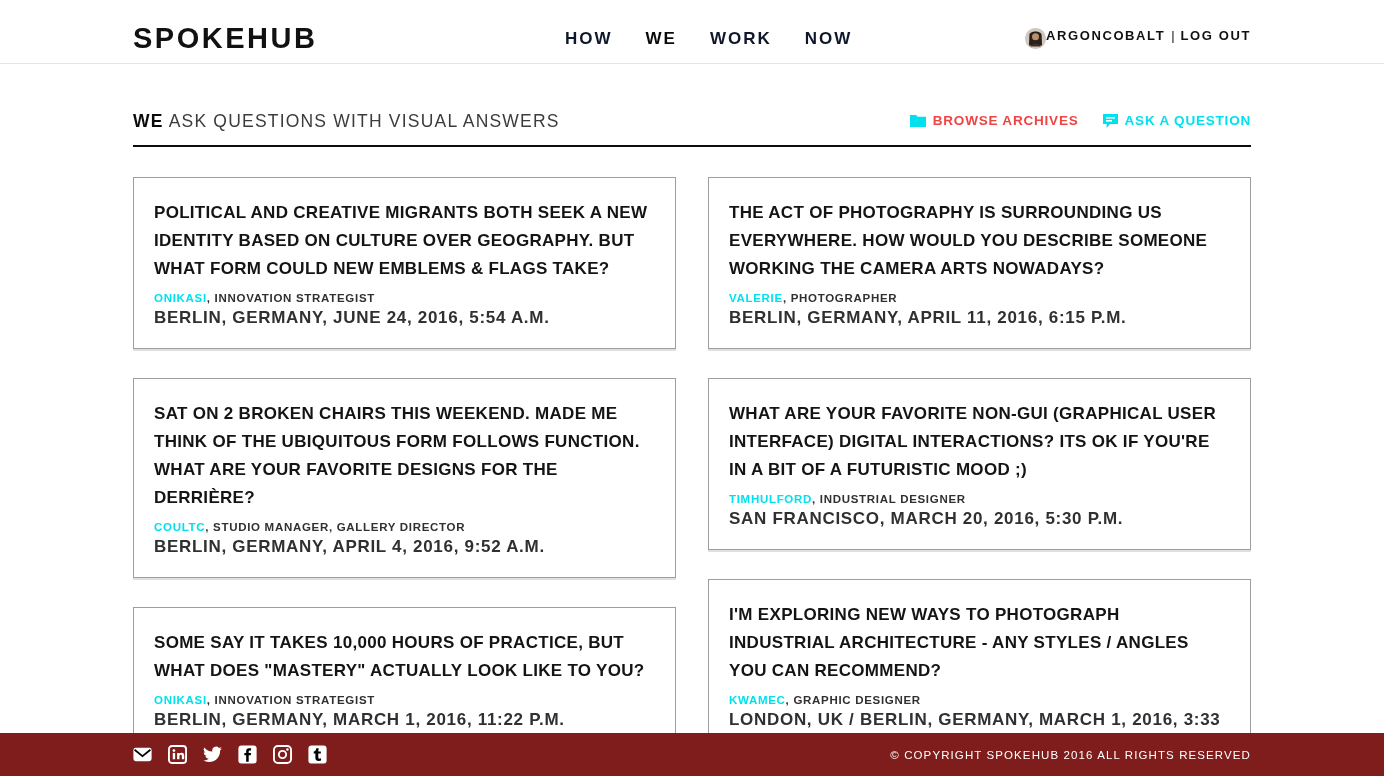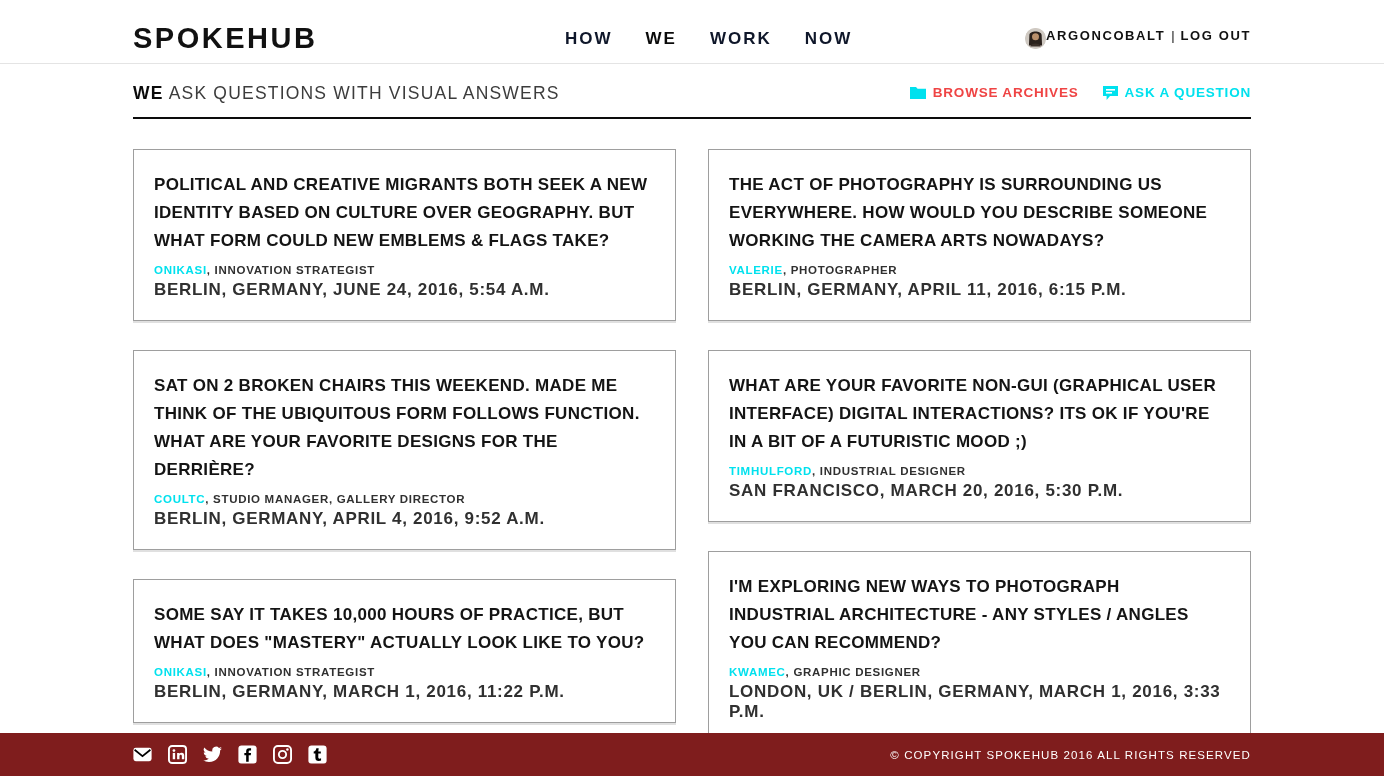--- a/index.html
+++ b/index.html
@@ -13,21 +13,21 @@
   .logo { font-size: 29px; font-weight: 900; letter-spacing: 2.5px; color: #111; cursor: pointer; }
   .mainnav { position: absolute; left: 432px; top: 0; height: 51px; display: flex; align-items: center; gap: 33px; }
   .mainnav .nav-item { font-size: 17px; font-weight: 700; letter-spacing: 2px; color: #0f172a; cursor: pointer; }
   .mainnav .nav-item.active { color: #0a0a0a; }
   .userarea { margin-left: auto; display: flex; }
   .avatar { width: 21px; height: 21px; border-radius: 50%; overflow: hidden; background: #cfc9c2; flex: 0 0 auto; }
   .user-label { font-size: 13px; font-weight: 700; letter-spacing: 1.6px; color: #111; cursor: pointer; }
   .user-sep { font-size: 13px; color: #111; padding: 0 6px; }
 
   
-  .page-head { margin-top: 19px; }
+  .page-head { margin-top: 47px; }
   .page-head-row { display: flex; align-items: baseline; justify-content: space-between; }
   .page-title { font-size: 17.5px; letter-spacing: 1.2px; color: #3c3c3c; font-weight: 400; }
   .page-title b { color: #0a0a0a; font-weight: 900; }
   .head-actions { display: flex; align-items: center; gap: 24px; }
   .head-link { display: flex; align-items: center; gap: 7px; font-size: 13.5px; font-weight: 700;
     letter-spacing: 0.8px; cursor: pointer; }
   .head-link svg { display: block; }
   .rule { border: none; border-top: 2px solid #0c0c0c; margin-top: 13px; }
 
   

